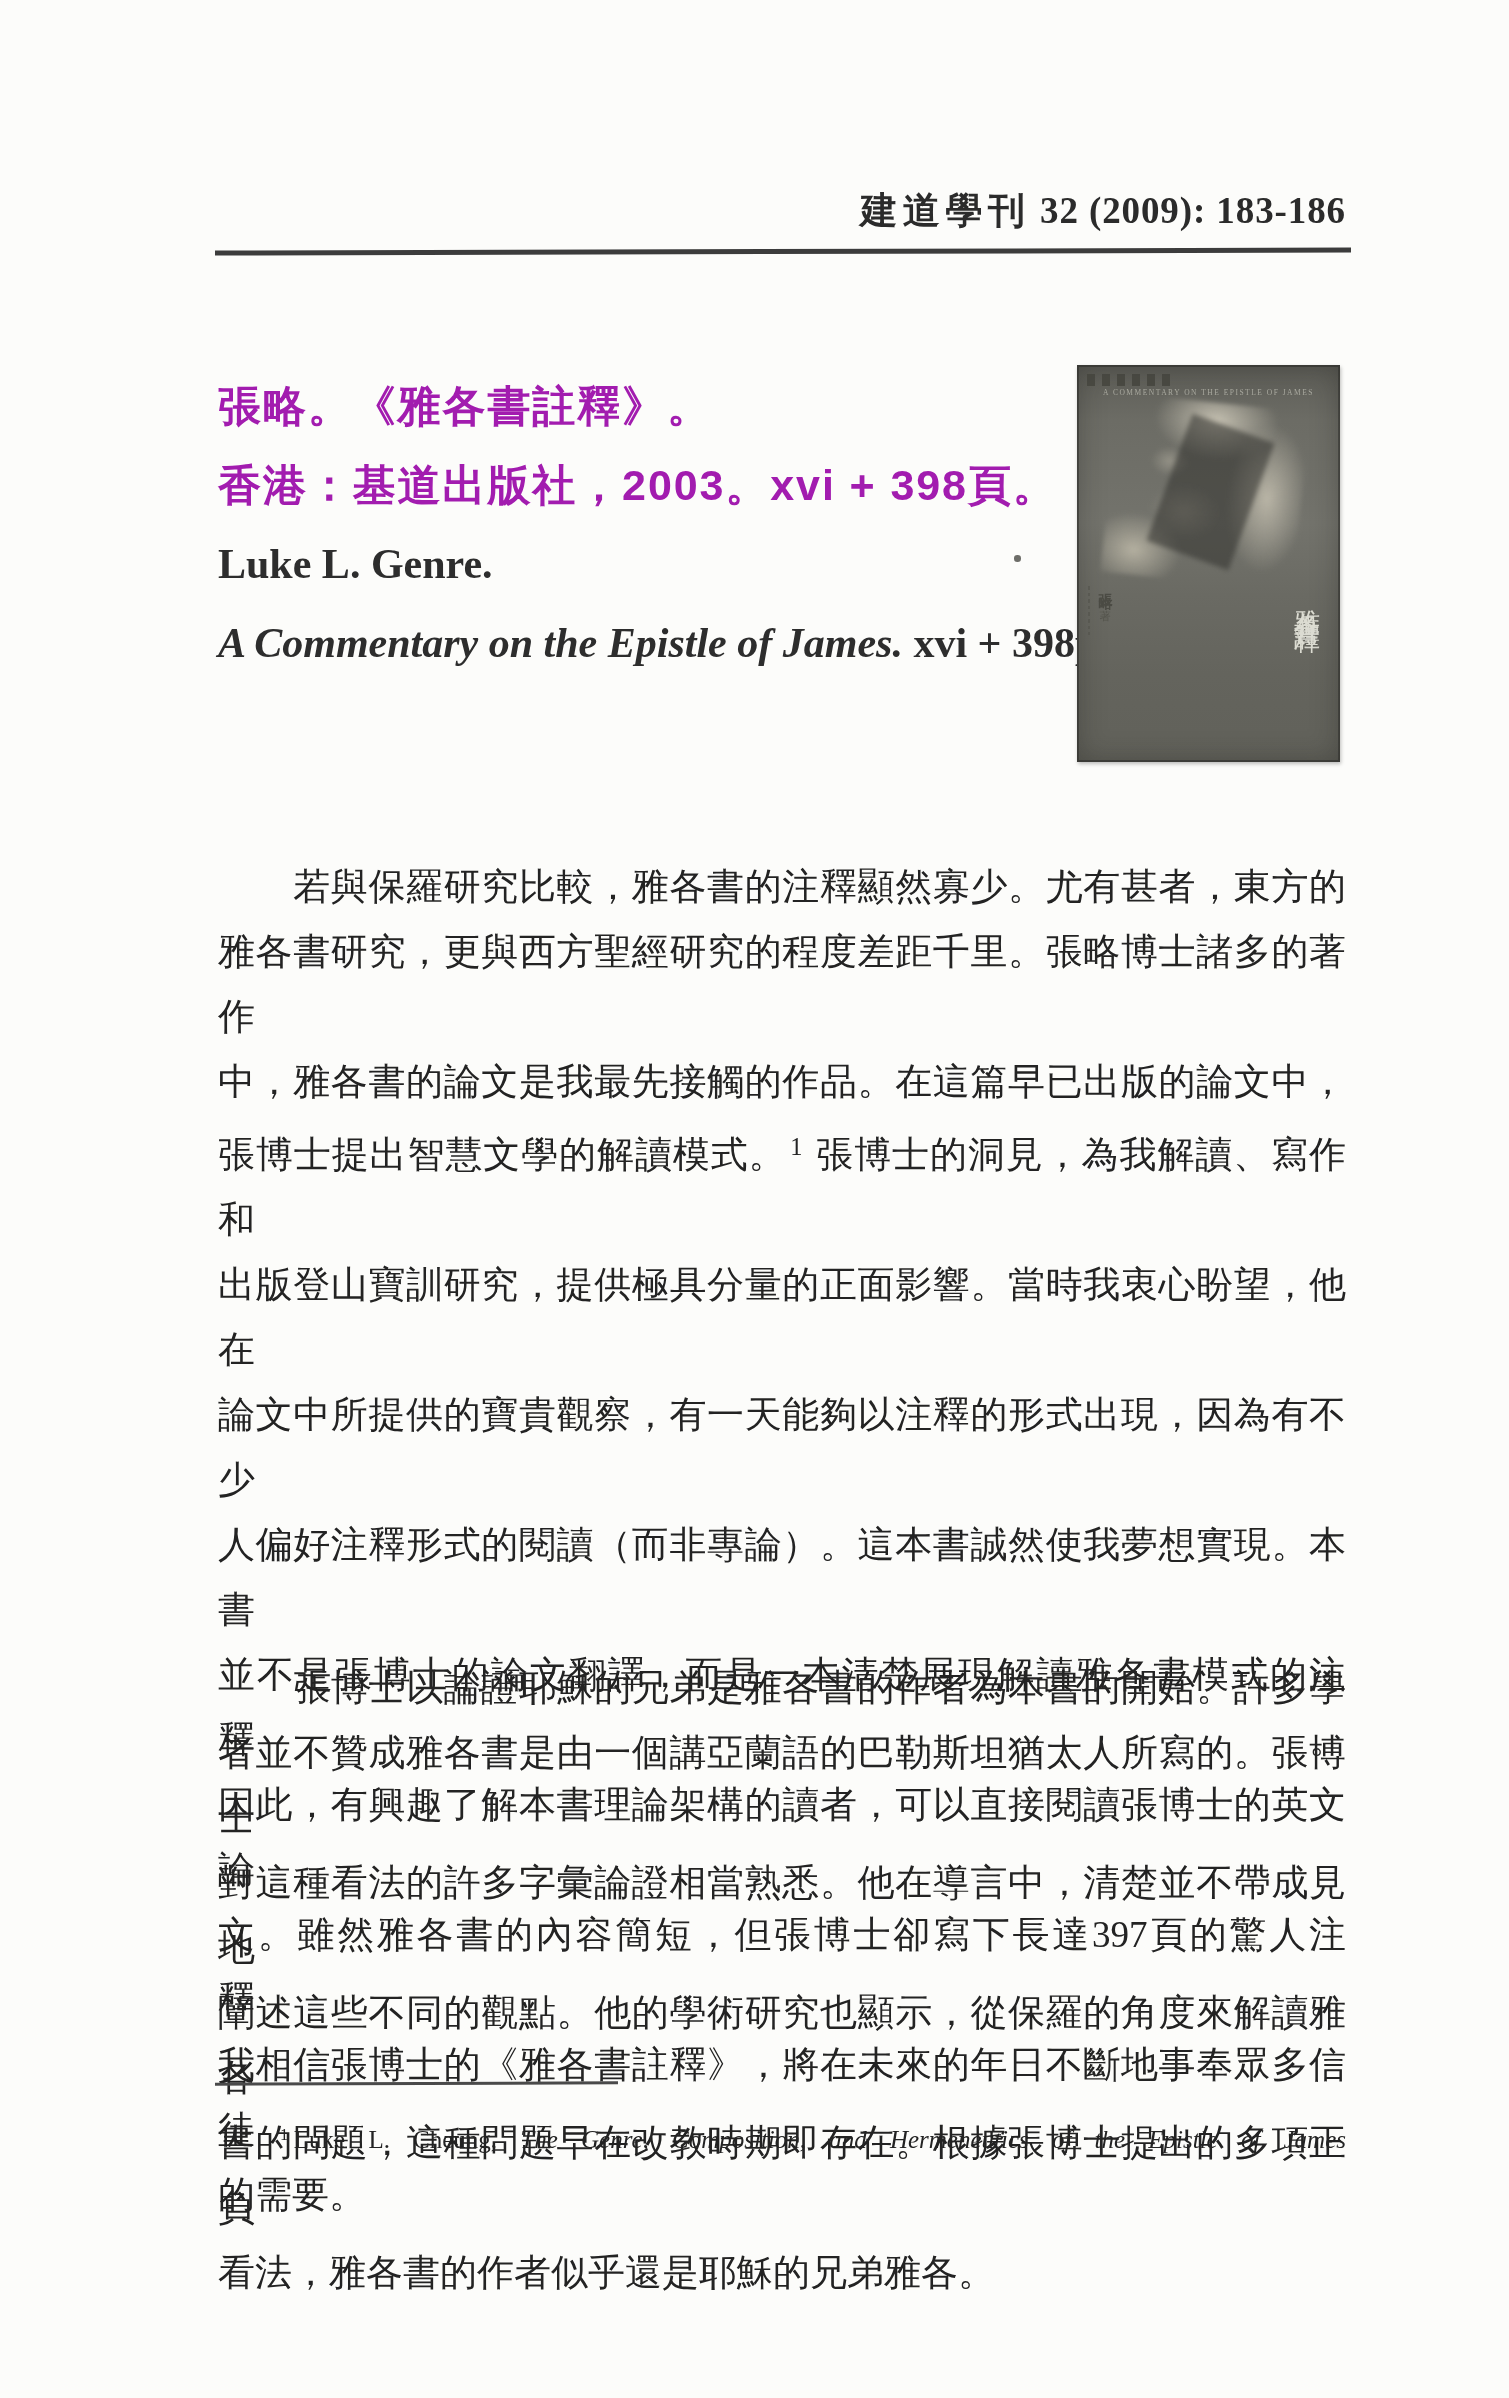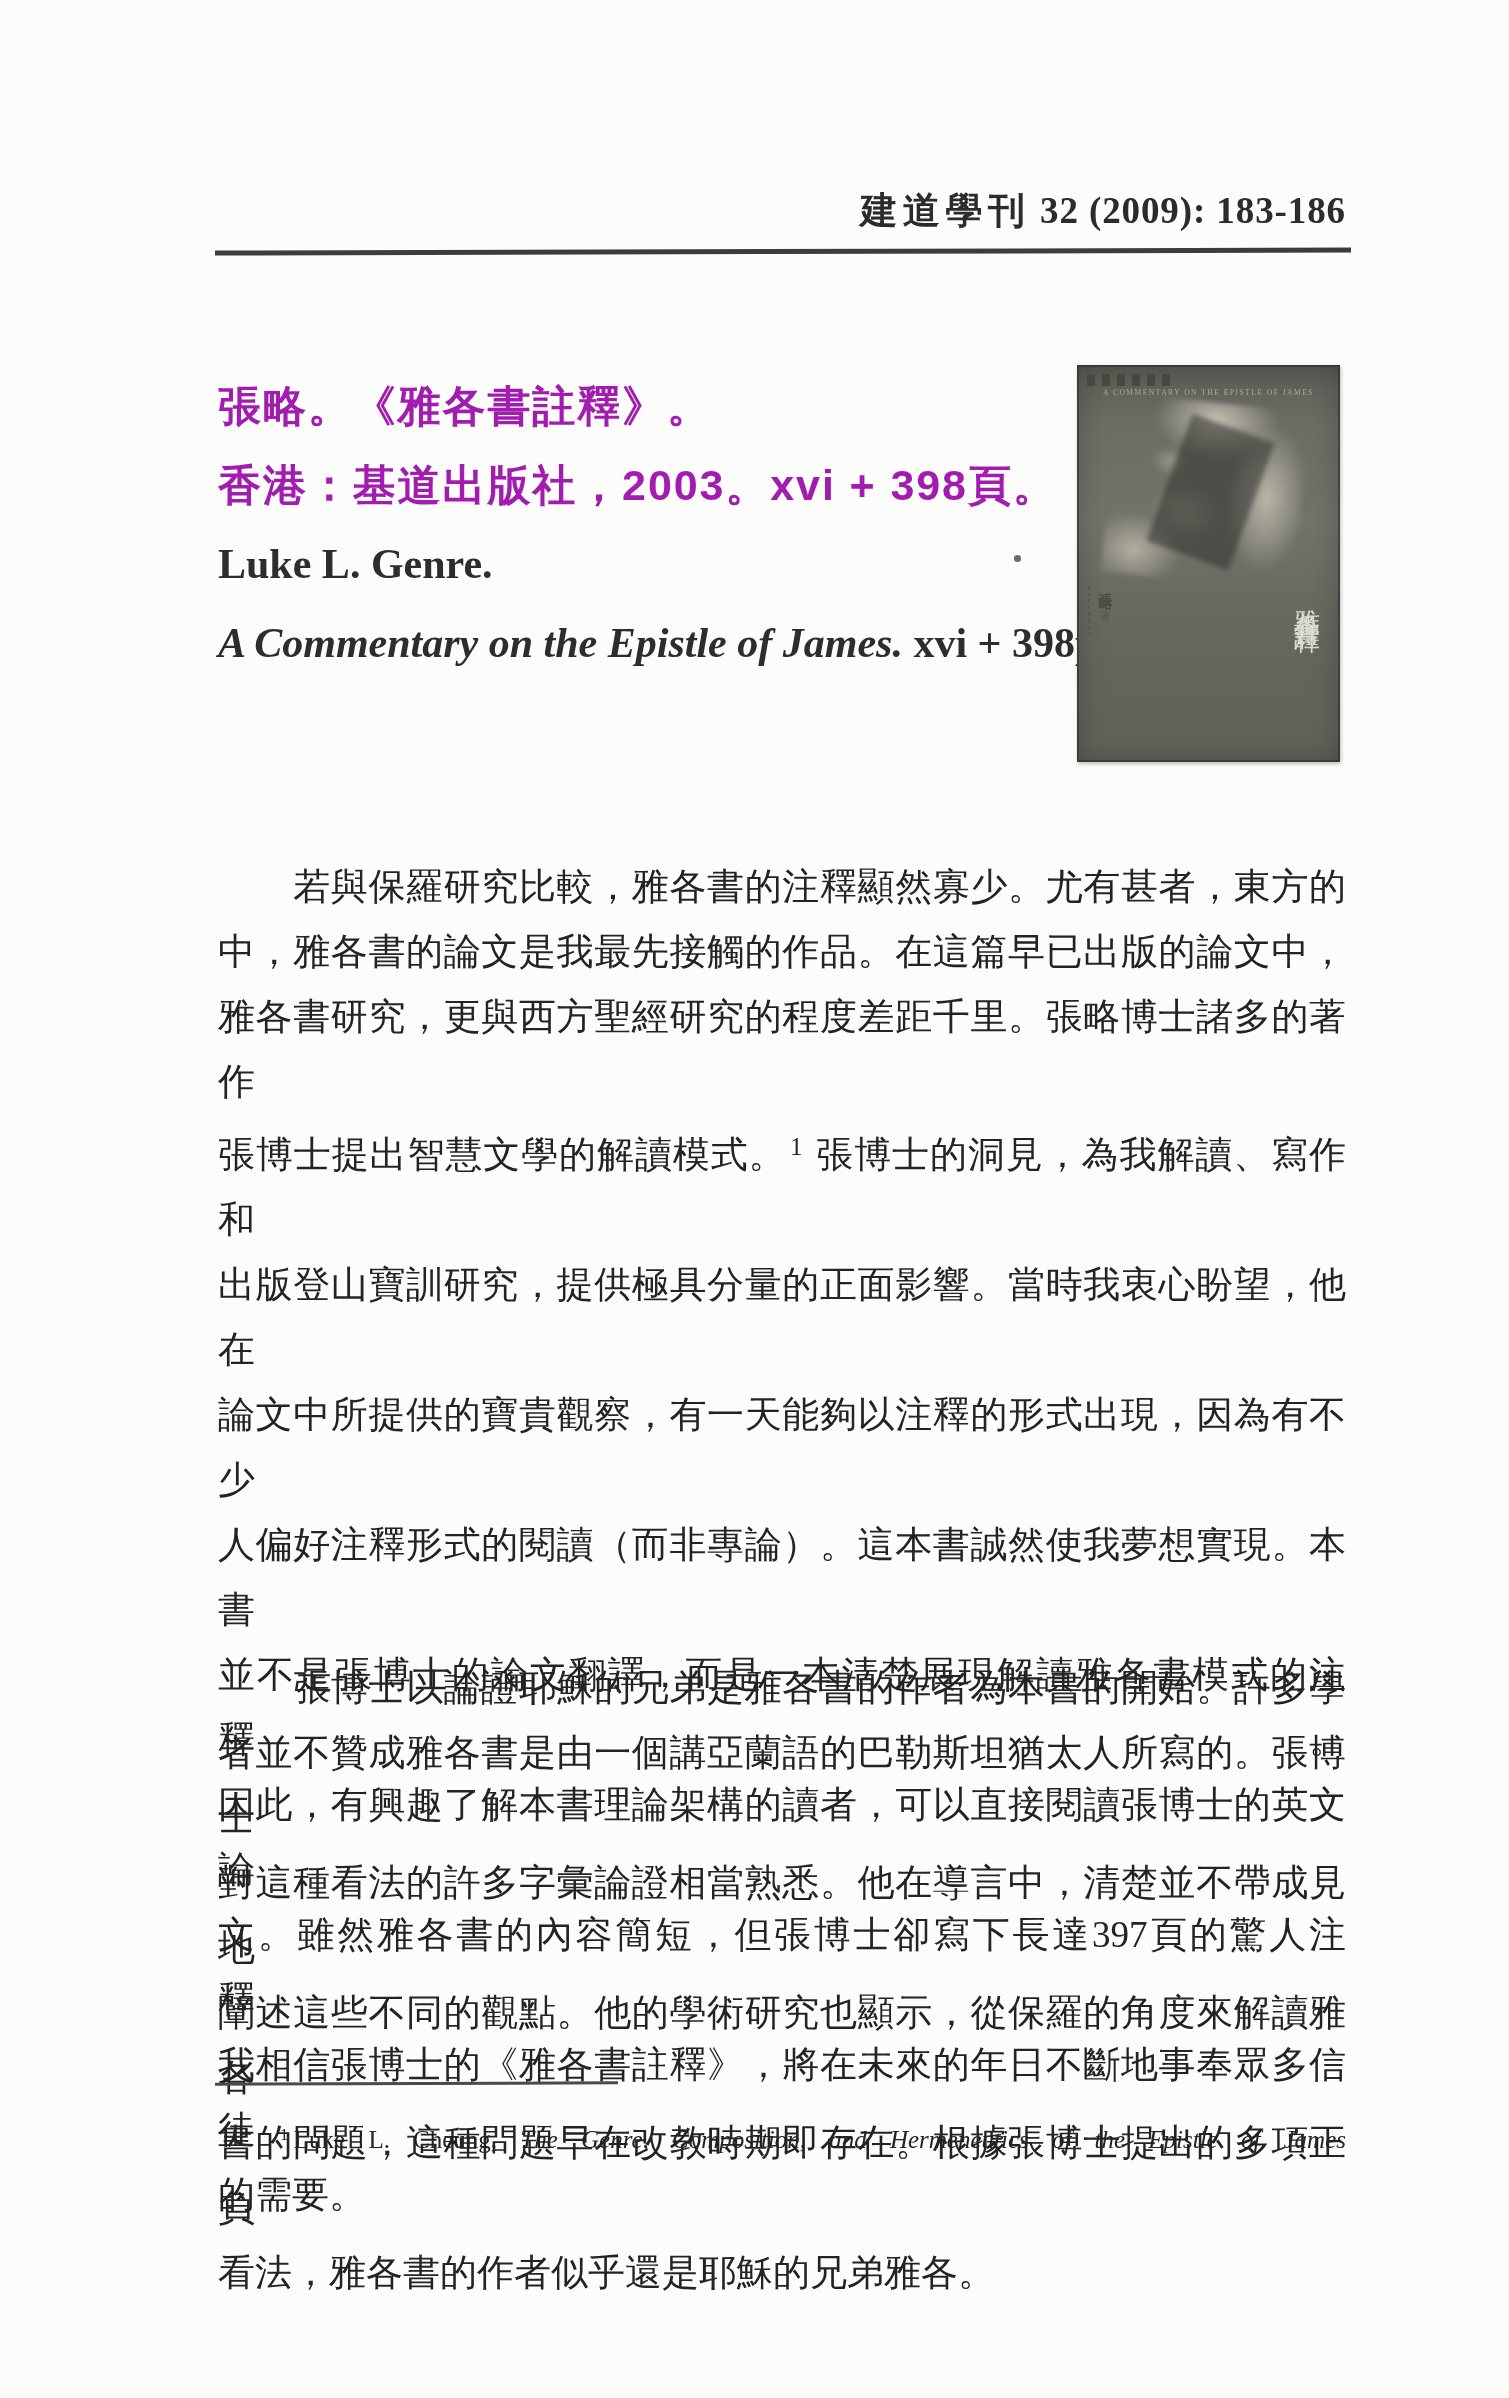--- a/index.html
+++ b/index.html
@@ -86,22 +86,22 @@
       <div class="cov-art-inner"></div>
     </div>
     <div class="cov-author">
       <span>張略</span><span class="zhe">著</span>
     </div>
     <div class="cov-title">雅各書註釋</div>
   </div>
 
   <div class="body para1">
       <div class="bline"><span>　　若與保羅研究比較，雅各書的注釋顯然寡少。尤有甚者，東方的</span></div>
+      <div class="bline"><span>雅各書研究，更與西方聖經研究的程度差距千里。張略博士諸多的著作</span></div>
       <div class="bline"><span>中，雅各書的論文是我最先接觸的作品。在這篇早已出版的論文中，</span></div>
-      <div class="bline"><span>雅各書研究，更與西方聖經研究的程度差距千里。張略博士諸多的著作</span></div>
       <div class="bline"><span>張博士提出智慧文學的解讀模式。</span><span class="sup">1</span><span>張博士的洞見，為我解讀、寫作和</span></div>
       <div class="bline"><span>出版登山寶訓研究，提供極具分量的正面影響。當時我衷心盼望，他在</span></div>
       <div class="bline"><span>論文中所提供的寶貴觀察，有一天能夠以注釋的形式出現，因為有不少</span></div>
       <div class="bline"><span>人偏好注釋形式的閱讀（而非專論）。這本書誠然使我夢想實現。本書</span></div>
       <div class="bline"><span>並不是張博士的論文翻譯，而是一本清楚展現解讀雅各書模式的注釋。</span></div>
       <div class="bline"><span>因此，有興趣了解本書理論架構的讀者，可以直接閱讀張博士的英文論</span></div>
       <div class="bline"><span>文。雖然雅各書的內容簡短，但張博士卻寫下長達397頁的驚人注釋。</span></div>
       <div class="bline"><span>我相信張博士的《雅各書註釋》，將在未來的年日不斷地事奉眾多信徒</span></div>
       <div class="bline last"><span>的需要。</span></div>
     </div>

